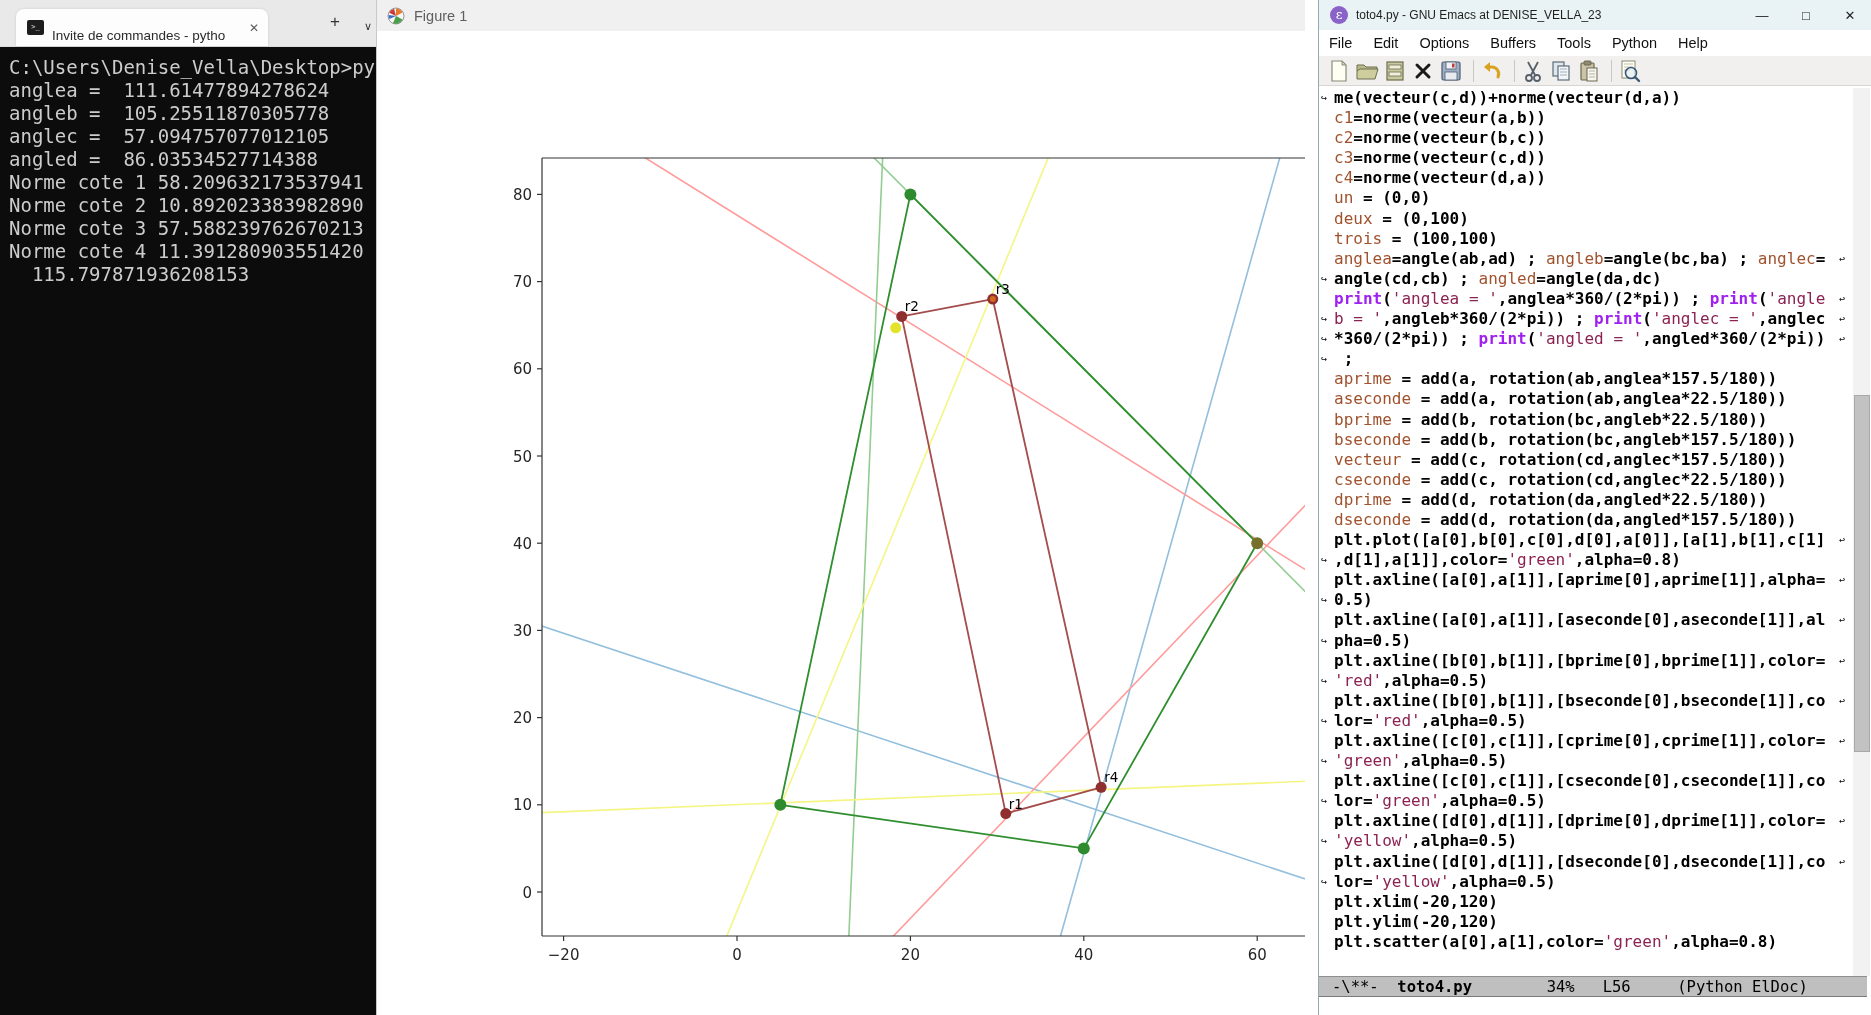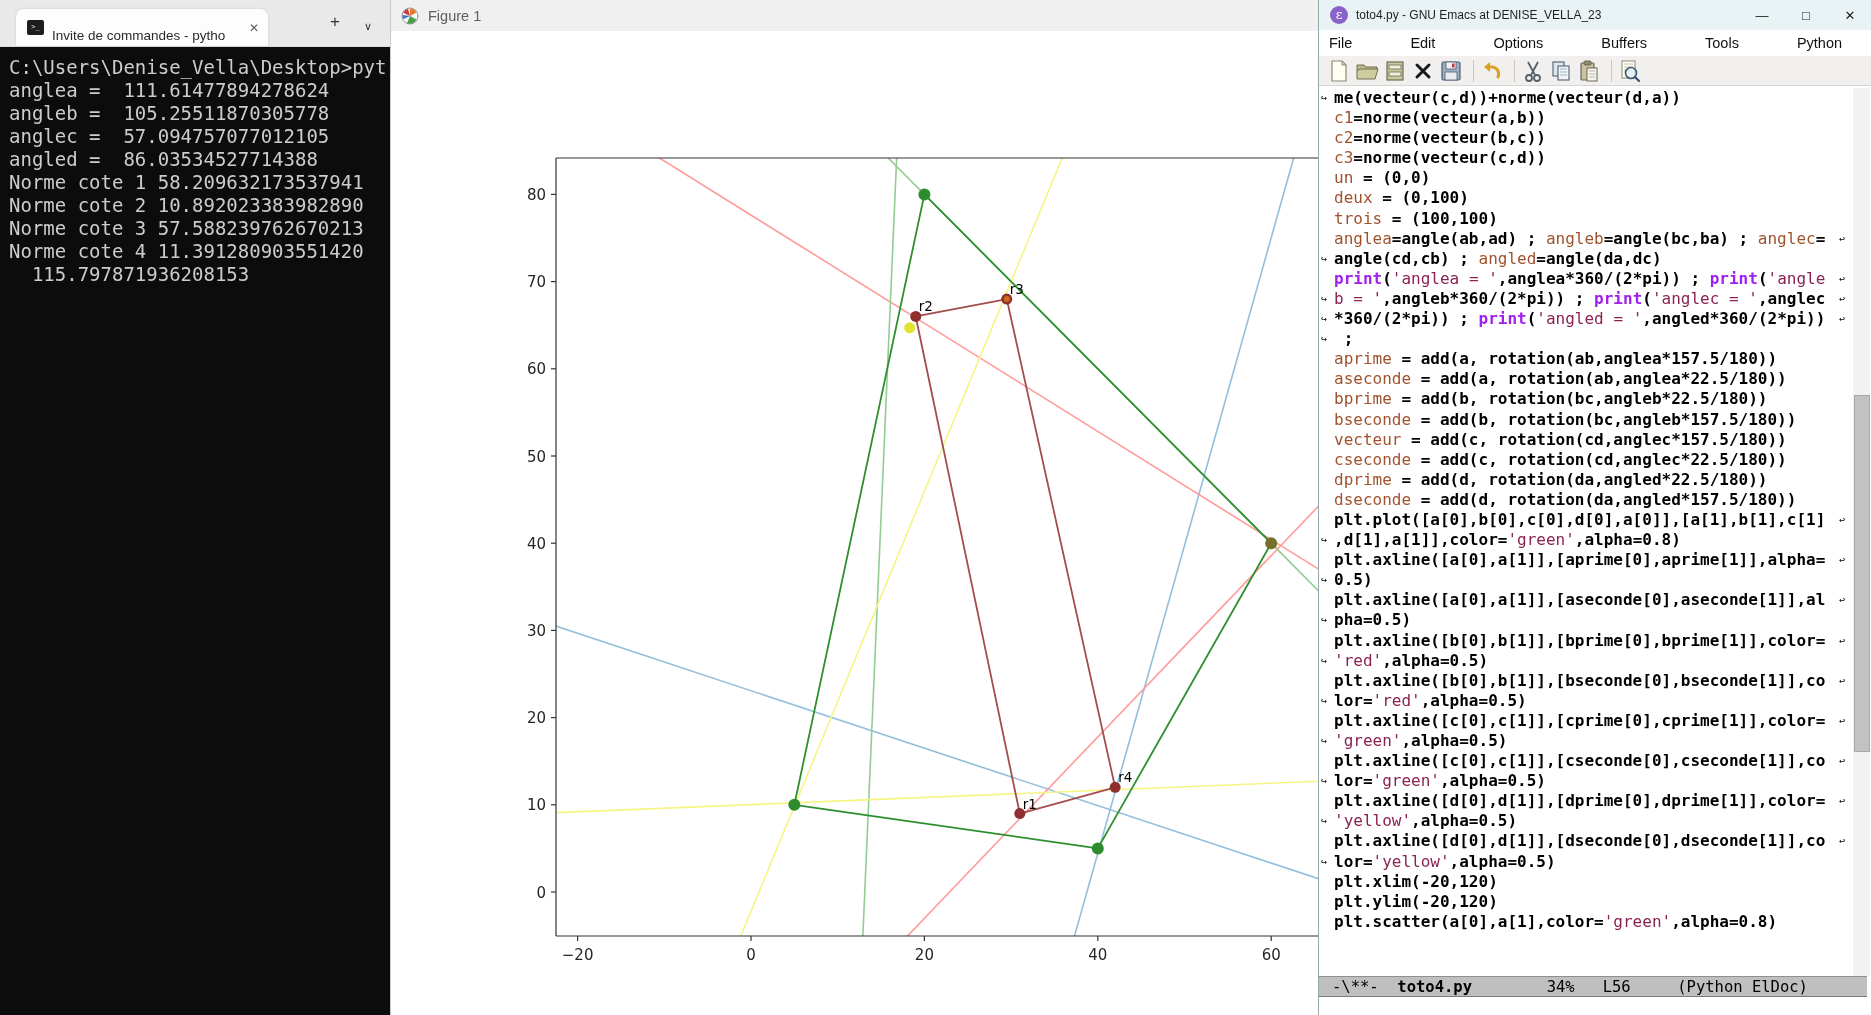--- a/index.html
+++ b/index.html
@@ -14,39 +14,39 @@
   .term-ico{width:17px;height:15px;background:#1d1d1d;border-radius:2px;margin:0 8px 0 11px;
             color:#e8e8e8;font-family:"DejaVu Sans Mono",monospace;font-size:7px;line-height:15px;
             text-align:center;flex:0 0 auto;}
   #term-tab-title{font-size:13.5px;color:#2b2b2b;white-space:nowrap;overflow:hidden;flex:1;margin-top:16px;}
   .tab-close{color:#5a5a5a;font-size:12px;margin:0 9px 0 4px;cursor:default;}
   .tabbar-btn{position:absolute;top:12px;color:#333;font-size:17px;line-height:20px;}
   #term-body{position:absolute;left:9px;top:56px;right:0;bottom:0;overflow:hidden;
              font-family:"DejaVu Sans Mono","Liberation Mono",monospace;font-size:19px;
              line-height:23px;color:#cccccc;white-space:pre;}
   
-  #figure{position:absolute;left:390px;top:0;width:928px;height:1015px;background:#ffffff;
+  #figure{position:absolute;left:376px;top:0;width:928px;height:1015px;background:#ffffff;
           border-left:1px solid #c9c9c9;}
   #fig-titlebar{position:absolute;left:0;top:0;width:100%;height:31px;background:#f0f0f0;
                 border-bottom:1px solid #e0e0e0;display:flex;align-items:center;}
   #fig-title{font-size:14.5px;color:#5f5f5f;margin-left:9px;}
   #fig-canvas{position:absolute;left:0;top:31px;width:928px;height:984px;background:#fff;}
   #plot-svg{position:absolute;left:0;top:-31px;}
   
   #emacs{position:absolute;left:1318px;top:0;width:553px;height:1015px;background:#ffffff;
          border-left:1px solid #96a8ae;}
   #em-titlebar{position:absolute;left:0;top:0;width:100%;height:30px;background:#e9f2f4;
                display:flex;align-items:center;}
   #em-icon{width:18px;height:18px;border-radius:50%;background:#8a63c9;color:#fff;
            font-size:13px;line-height:18px;text-align:center;margin:0 8px 0 11px;
            font-family:"DejaVu Serif",serif;flex:0 0 auto;}
   #em-title{font-size:12px;color:#1f1f1f;white-space:nowrap;flex:1;}
   .win-ctl{color:#222;font-size:13px;width:44px;text-align:center;flex:0 0 auto;}
   #em-menubar{position:absolute;left:0;top:30px;width:100%;height:26px;background:#ffffff;
-              display:flex;align-items:center;padding-left:10px;box-sizing:border-box;gap:37px;}
+              display:flex;align-items:center;padding-left:10px;box-sizing:border-box;}
   .menu-item{font-size:14.5px;color:#111;margin-right:21px;}
   #em-toolbar{position:absolute;left:0;top:56px;width:100%;height:30px;background:#f1f0ee;
               border-bottom:1px solid #d8d6d2;display:flex;align-items:center;padding-left:8px;
               box-sizing:border-box;}
   .tb-ico{width:24px;height:24px;margin-right:4px;flex:0 0 auto;}
   .tb-sep{width:1px;height:22px;background:#c9c7c2;margin:0 6px;flex:0 0 auto;}
   #em-code{position:absolute;left:0;top:88px;width:530px;height:888px;overflow:hidden;
            font-family:"DejaVu Sans Mono","Liberation Mono",monospace;font-size:16px;}
   .cl{position:relative;height:20.1px;line-height:20.1px;white-space:pre;}
   .cl .txt{position:absolute;left:15px;top:0;}
@@ -236,20 +236,21 @@
         <path d="M6 5 h9 M6 8 h9 M6 11 h6" stroke="#c0c0ae" stroke-width="1"></path>
         <circle cx="13" cy="14" r="5.5" fill="#dce9f2" fill-opacity="0.6" stroke="#3a5a77" stroke-width="1.6"></circle>
         <path d="M17 18 L21 22" stroke="#3a5a77" stroke-width="2.4" stroke-linecap="round"></path>
       </svg>
     </div>
     <div id="em-code">
         <div class="cl"><span class="wmark wl">↩</span><span class="txt"><span class="cd">me(vecteur(c,d))+norme(vecteur(d,a))</span></span></div>
         <div class="cl"><span class="txt"><span class="cv">c1</span><span class="cd">=norme(vecteur(a,b))</span></span></div>
         <div class="cl"><span class="txt"><span class="cv">c2</span><span class="cd">=norme(vecteur(b,c))</span></span></div>
         <div class="cl"><span class="txt"><span class="cv">c3</span><span class="cd">=norme(vecteur(c,d))</span></span></div>
+        <div class="cl"><span class="txt"><span class="cv">c4</span><span class="cd">=norme(vecteur(d,a))</span></span></div>
         <div class="cl"><span class="txt"><span class="cv">un</span><span class="cd"> = (0,0)</span></span></div>
         <div class="cl"><span class="txt"><span class="cv">deux</span><span class="cd"> = (0,100)</span></span></div>
         <div class="cl"><span class="txt"><span class="cv">trois</span><span class="cd"> = (100,100)</span></span></div>
         <div class="cl"><span class="txt"><span class="cv">anglea</span><span class="cd">=angle(ab,ad) ; </span><span class="cv">angleb</span><span class="cd">=angle(bc,ba) ; </span><span class="cv">anglec</span><span class="cd">= </span></span><span class="wmark wr">↩</span></div>
         <div class="cl"><span class="wmark wl">↩</span><span class="txt"><span class="cd">angle(cd,cb) ; </span><span class="cv">angled</span><span class="cd">=angle(da,dc)</span></span></div>
         <div class="cl"><span class="txt"><span class="ck">print</span><span class="cd">(</span><span class="cs">'anglea = '</span><span class="cd">,anglea*360/(2*pi)) ; </span><span class="ck">print</span><span class="cd">(</span><span class="cs">'angle</span></span><span class="wmark wr">↩</span></div>
         <div class="cl"><span class="wmark wl">↩</span><span class="txt"><span class="cs">b = '</span><span class="cd">,angleb*360/(2*pi)) ; </span><span class="ck">print</span><span class="cd">(</span><span class="cs">'anglec = '</span><span class="cd">,anglec</span></span><span class="wmark wr">↩</span></div>
         <div class="cl"><span class="wmark wl">↩</span><span class="txt"><span class="cd">*360/(2*pi)) ; </span><span class="ck">print</span><span class="cd">(</span><span class="cs">'angled = '</span><span class="cd">,angled*360/(2*pi))</span></span><span class="wmark wr">↩</span></div>
         <div class="cl"><span class="wmark wl">↩</span><span class="txt"><span class="cd"> ;</span></span></div>
         <div class="cl"><span class="txt"><span class="cv">aprime</span><span class="cd"> = add(a, rotation(ab,anglea*157.5/180))</span></span></div>

